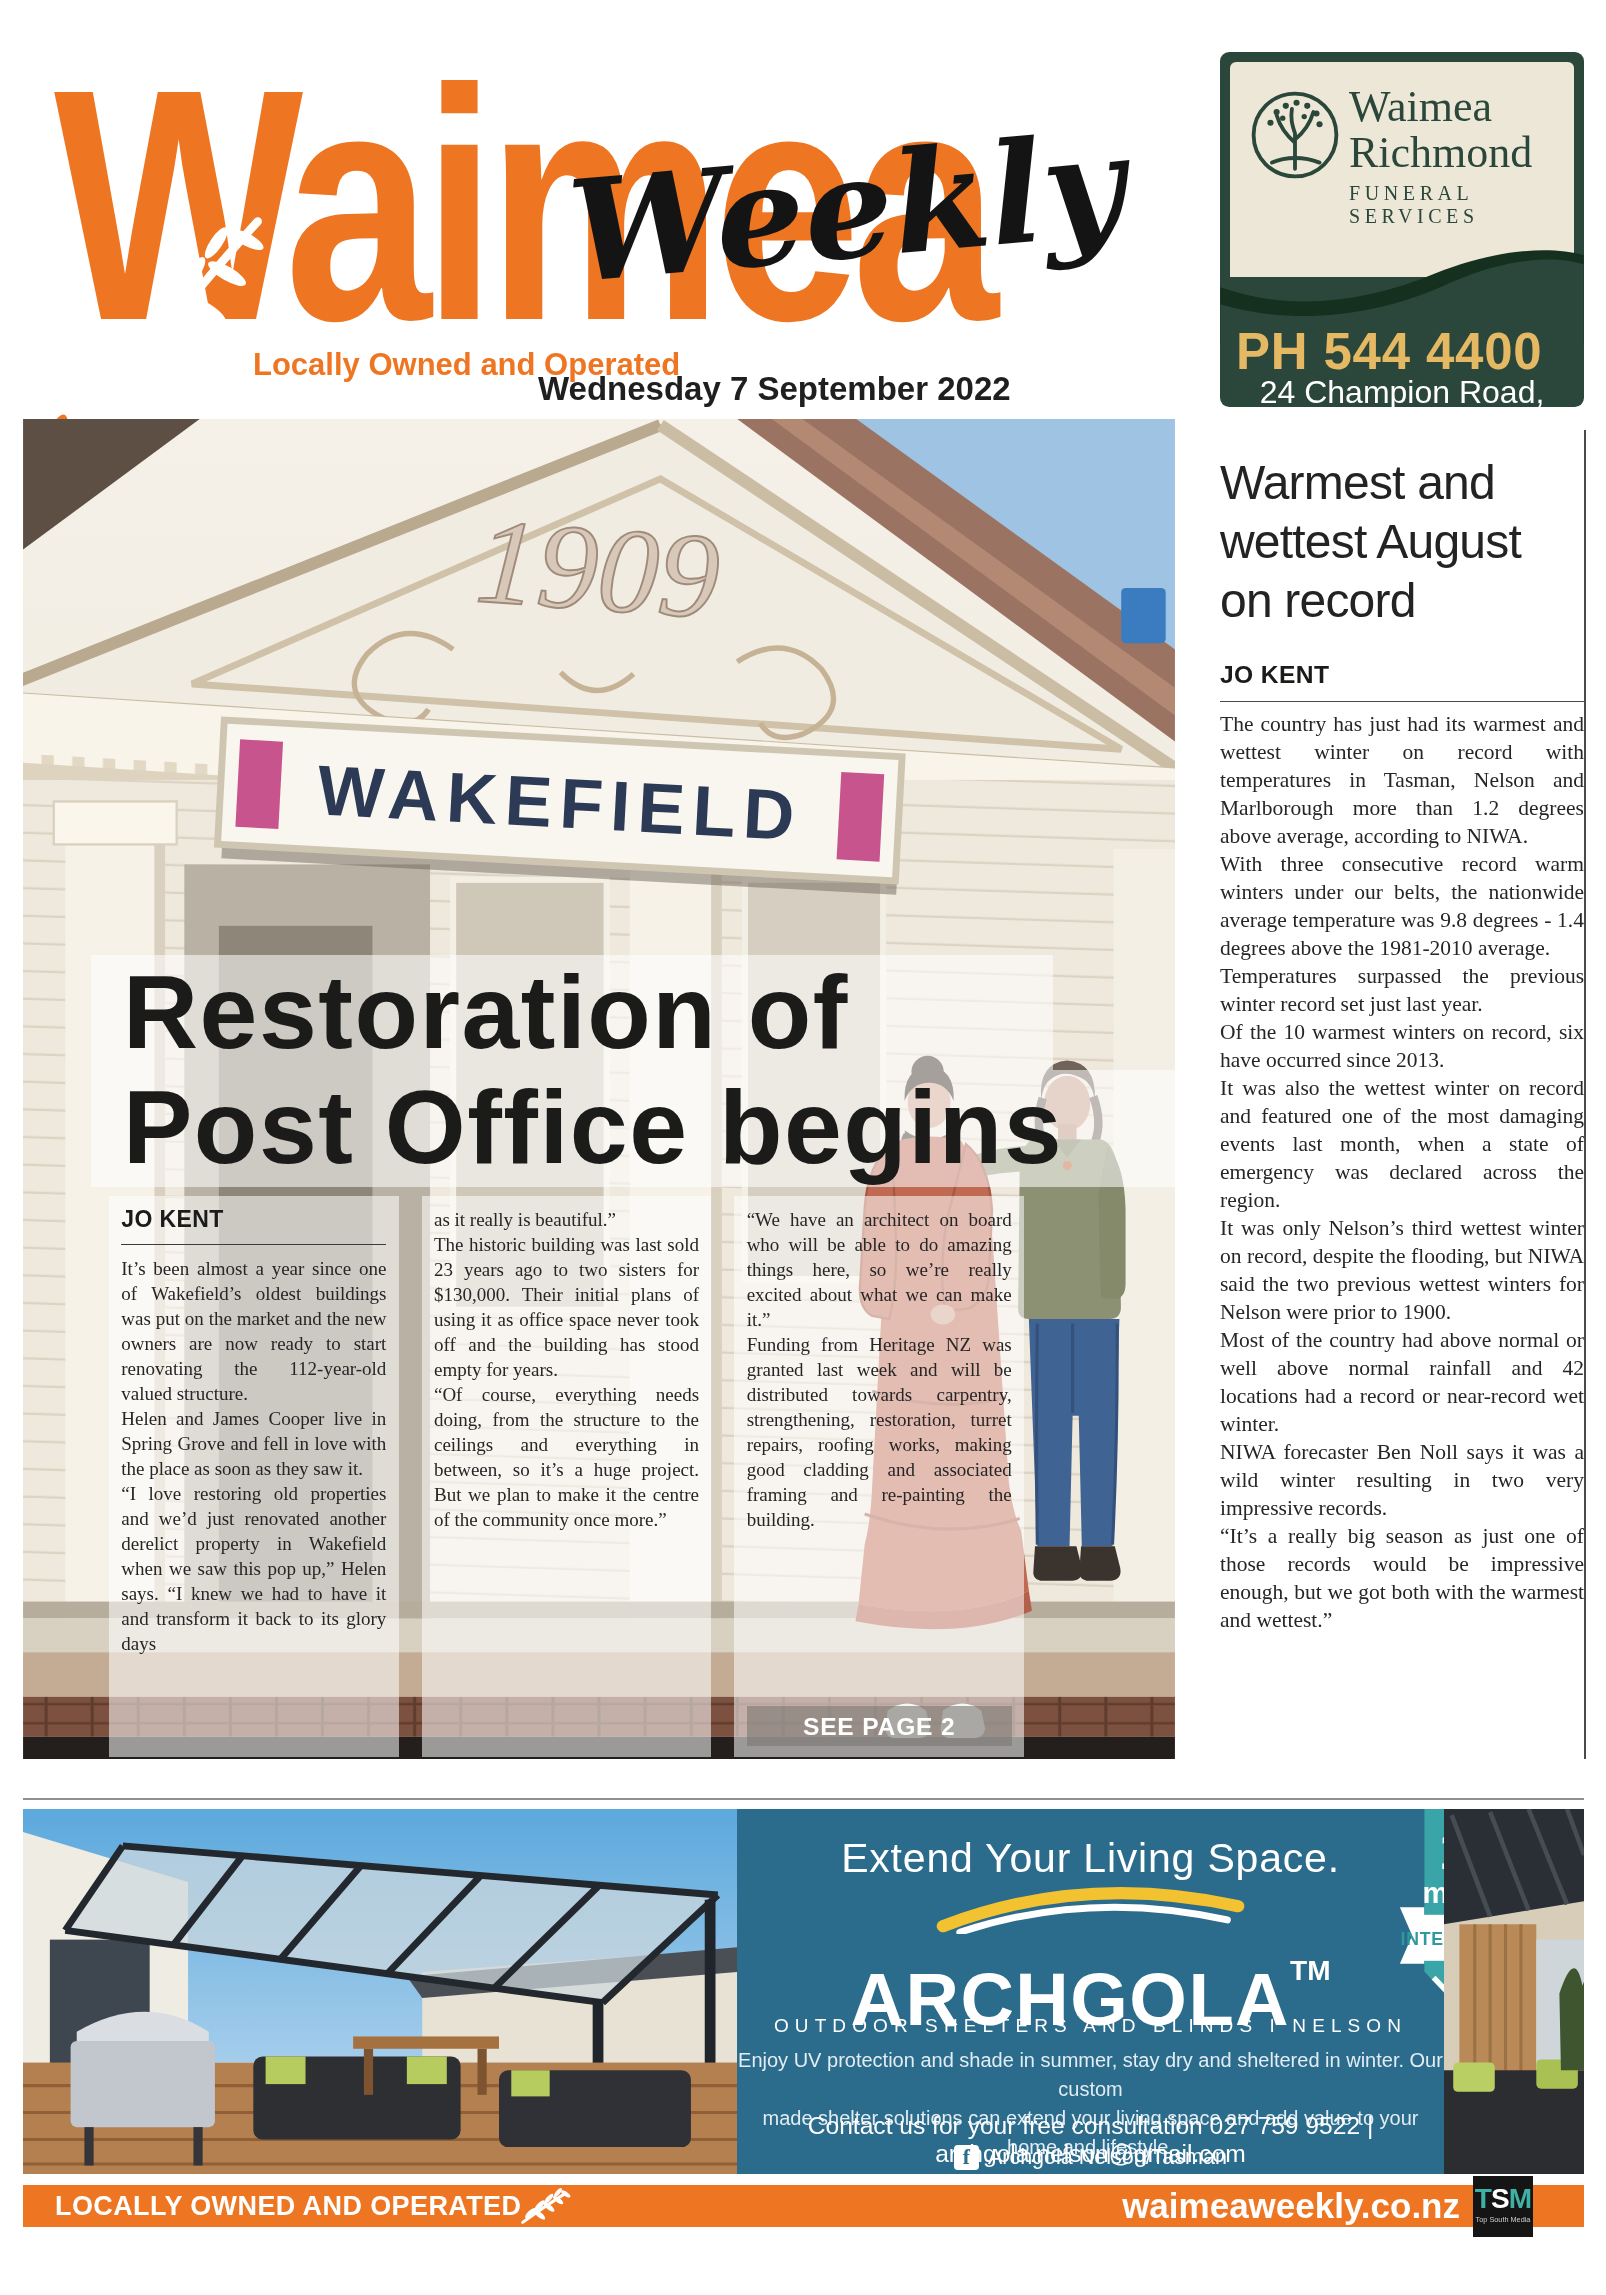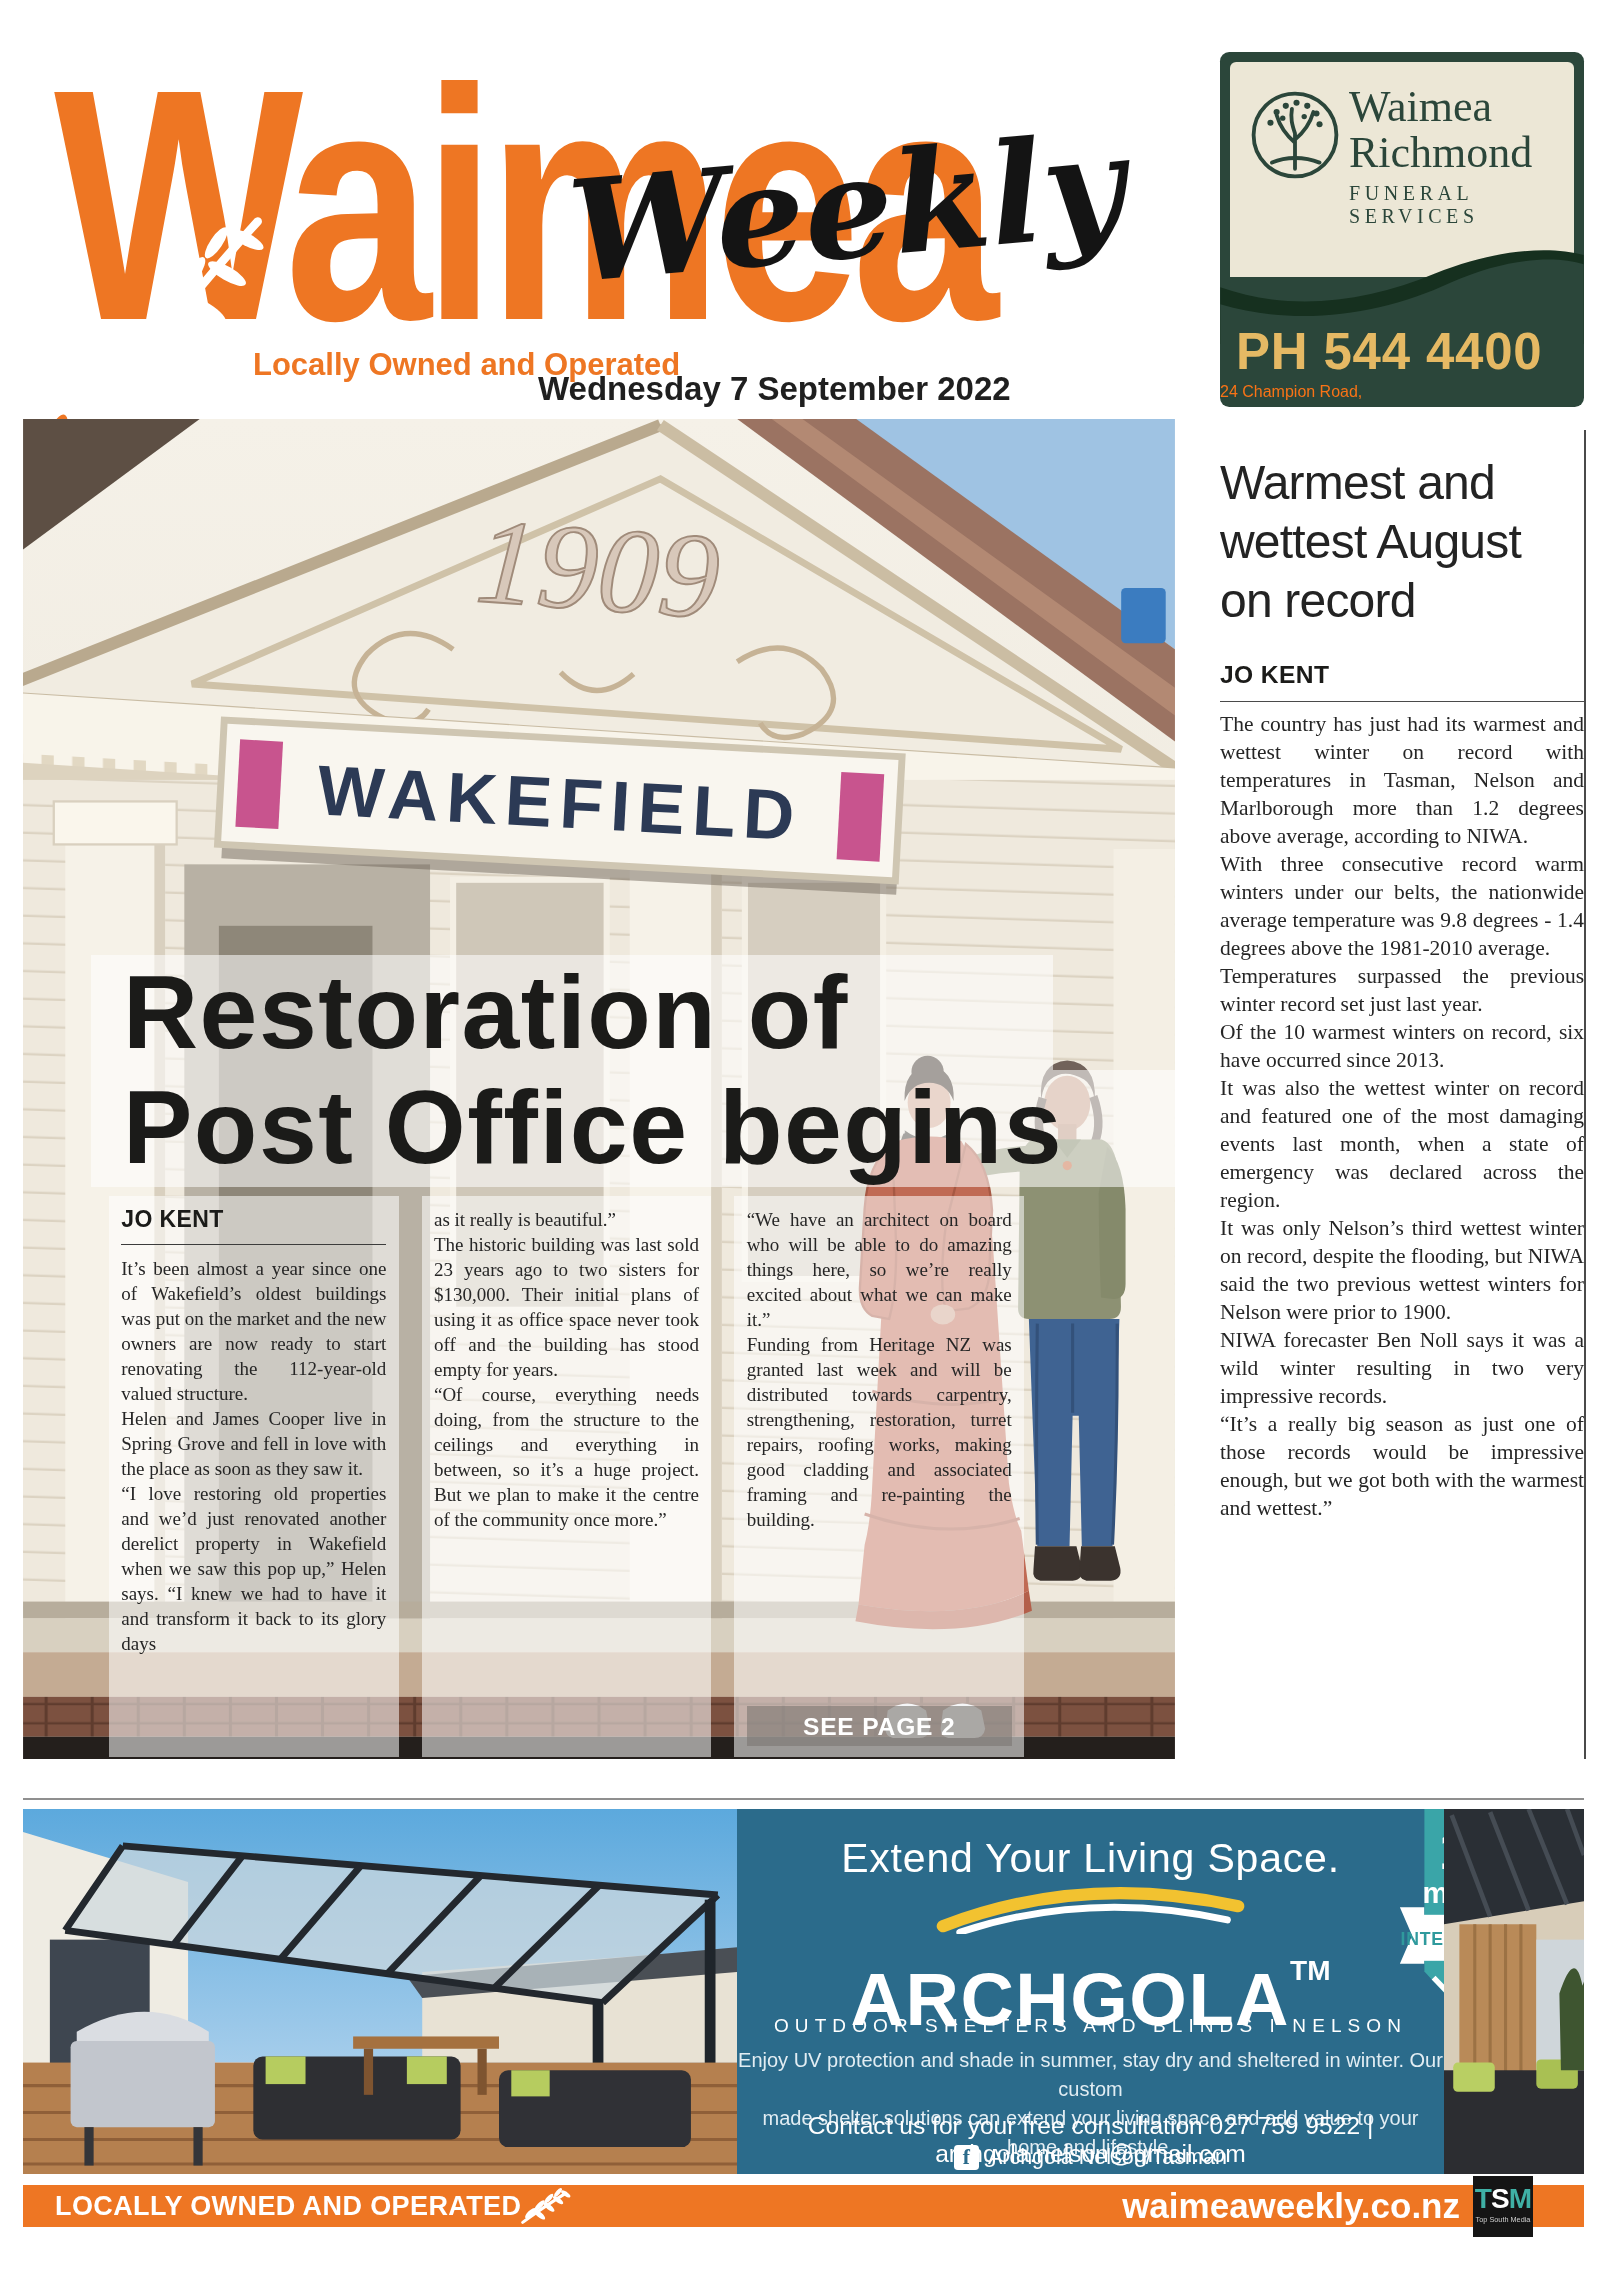--- a/index.html
+++ b/index.html
@@ -15,21 +15,21 @@
   #masthead-tagline{left:253px;top:347px;font-size:31px;font-weight:bold;color:#ee7623;}
   #masthead-date{left:538px;top:370px;font-size:33px;font-weight:bold;color:#1f1f1f;}
 
   
   #funeral-ad{left:1220px;top:52px;width:364px;height:355px;background:#2b463a;border-radius:9.2px;overflow:hidden;}
   #funeral-cream{position:absolute;left:10px;top:10px;width:344px;height:215px;background:#ece7d6;border-radius:6.1px 6.1px 0 0;}
   #funeral-name{position:absolute;left:129px;top:32px;color:#2b463a;font-family:"Liberation Serif",serif;}
   #funeral-name .n{font-size:44px;line-height:46px;}
   #funeral-name .svc{font-size:20px;letter-spacing:4.6px;margin-top:6.1px;color:#2b463a;}
   #funeral-phone{position:absolute;left:16px;top:270px;width:100%;text-align:left;font-size:51px;font-weight:bold;color:#e5b964;letter-spacing:0.8px;}
-  #funeral-addr{position:absolute;left:0;top:326px;width:100%;font-size:16px;line-height:28px;color:#f97316;}
+  #funeral-addr{position:absolute;left:0;top:326px;width:100%;text-align:center;font-size:32px;line-height:28px;color:#ffffff;}
 
   
   #main-photo{left:23px;top:419px;width:1152px;height:1340px;overflow:hidden;background:#efeadf;}
   .hl-band{position:absolute;background:rgba(255,255,255,.56);}
   .hl-text{font-size:104px;font-weight:bold;letter-spacing:1.5px;line-height:115px;color:#1b1b19;padding-left:32px;white-space:nowrap;}
   #cols{position:absolute;left:86px;top:777px;width:915px;height:561px;display:flex;gap:23px;}
   .col{width:290px;background:rgba(255,255,255,.55);padding:10.8px 12.3px;box-sizing:border-box;
        font-family:"Liberation Serif",serif;font-size:19px;line-height:25px;color:#262626;
        text-align:justify;display:flex;flex-direction:column;}
   .col p{margin:0;}
@@ -305,20 +305,21 @@
     <h2>Warmest and wettest August on record</h2>
     <div id="side-byline">JO KENT</div>
     <hr id="side-rule">
     <div id="side-body">
         <p>The country has just had its warmest and wettest winter on record with temperatures in Tasman, Nelson and Marlborough more than 1.2 degrees above average, according to NIWA.</p>
         <p>With three consecutive record warm winters under our belts, the nationwide average temperature was 9.8 degrees - 1.4 degrees above the 1981-2010 average.</p>
         <p>Temperatures surpassed the previous winter record set just last year.</p>
         <p>Of the 10 warmest winters on record, six have occurred since 2013.</p>
         <p>It was also the wettest winter on record and featured one of the most damaging events last month, when a state of emergency was declared across the region.</p>
         <p>It was only Nelson’s third wettest winter on record, despite the flooding, but NIWA said the two previous wettest winters for Nelson were prior to 1900.</p>
+        <p>Most of the country had above normal or well above normal rainfall and 42 locations had a record or near-record wet winter.</p>
         <p>NIWA forecaster Ben Noll says it was a wild winter resulting in two very impressive records.</p>
         <p>“It’s a really big season as just one of those records would be impressive enough, but we got both with the warmest and wettest.”</p>
       </div>
   </div>
   <div class="abs" id="page-right-rule"></div>
 
   <div class="abs" id="ad-rule"></div>
   <div class="abs" id="archgola-ad">
 
     <svg id="ad-left" viewBox="0 0 930 475" preserveAspectRatio="none">

